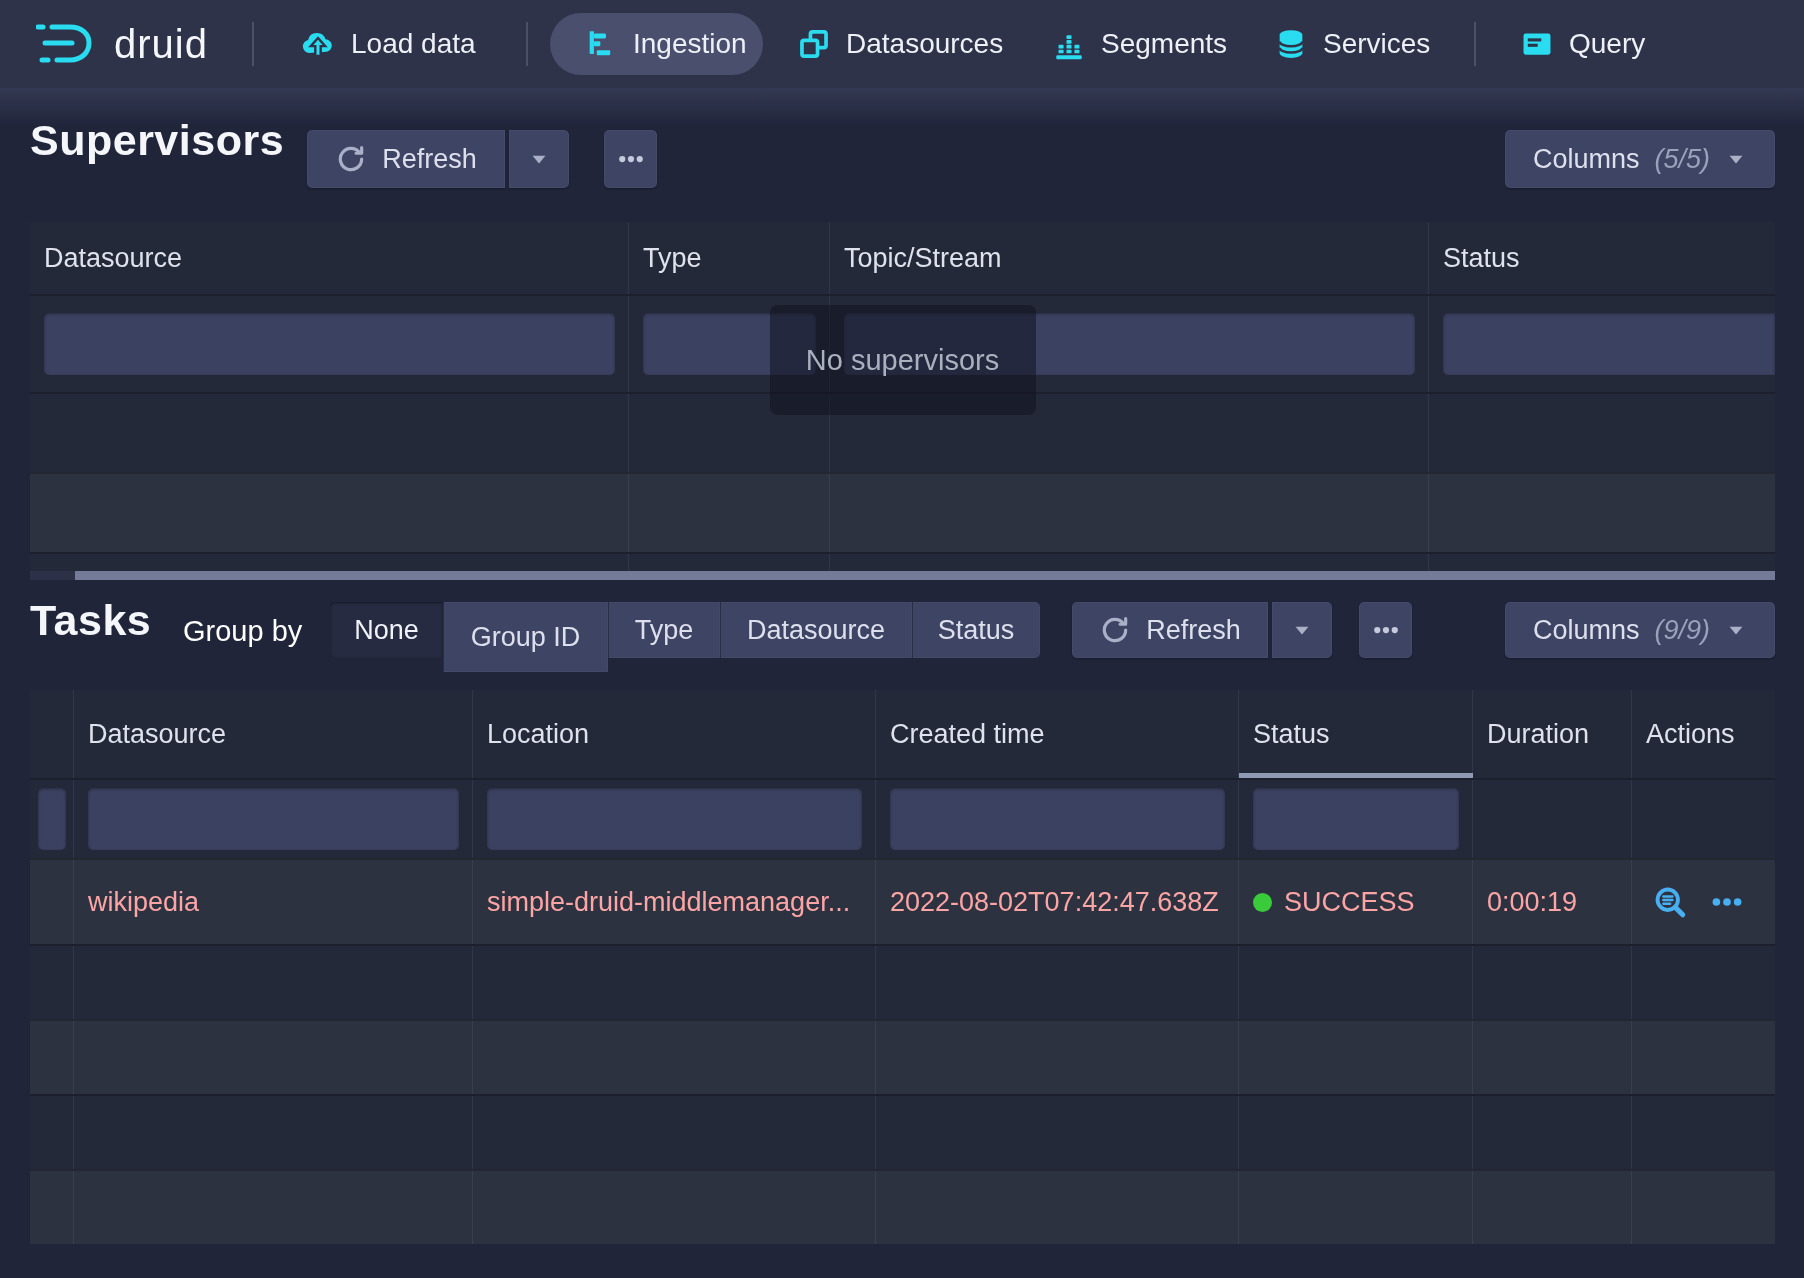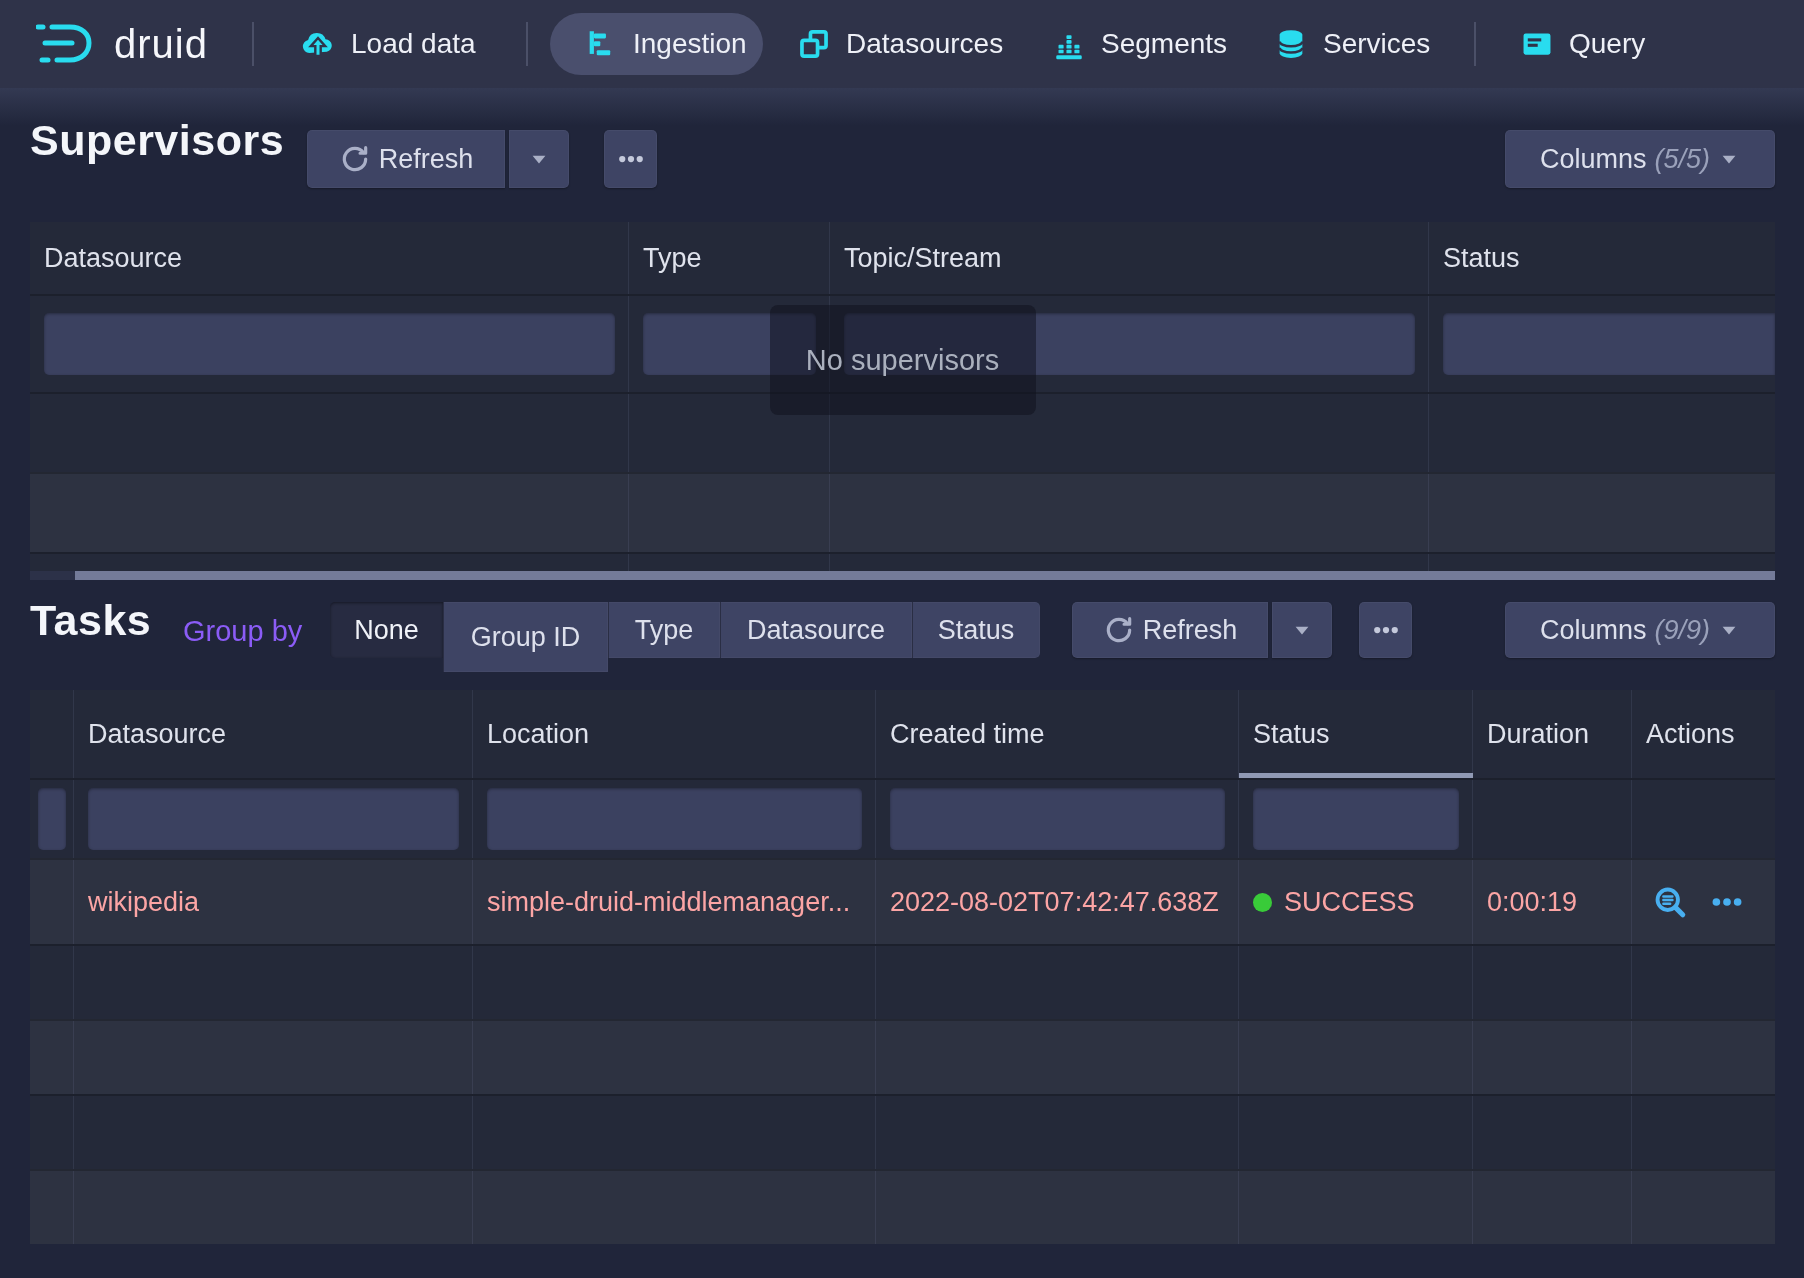--- a/index.html
+++ b/index.html
@@ -19,30 +19,30 @@
   .nav-pill { position:absolute; top:13px; left:550px; width:213px; height:62px; border-radius:31px;
     background:#4a4f6d; z-index:1; }
   .nav-divider { position:absolute; top:22px; width:2px; height:44px; background:#4b5068; }
   .brand { position:absolute; top:0; left:36px; height:88px; display:flex; align-items:center; gap:16px; }
   .brand-text { font-size:40px; font-weight:400; color:#f6f7fb; letter-spacing:1px; }
   .icon { display:inline-flex; align-items:center; justify-content:center; }
   
   .section-title { position:absolute; left:30px; font-size:43px; font-weight:700; color:#f4f6fa; letter-spacing:0.5px; }
   .btn { position:absolute; background:#3e4464; border:none; border-radius:5px; color:#dde0ec;
     font-size:27px; font-family:inherit; display:flex; align-items:center; justify-content:center;
-    gap:8px; cursor:pointer; box-shadow:inset 0 0 0 1px rgba(255,255,255,0.04), 0 1px 2px rgba(0,0,0,0.3); }
+    gap:15px; cursor:pointer; box-shadow:inset 0 0 0 1px rgba(255,255,255,0.04), 0 1px 2px rgba(0,0,0,0.3); }
   .btn .dim { color:#9aa1ba;font-style:italic; }
   .seg-left { border-top-right-radius:0; border-bottom-right-radius:0; }
   .seg-right { border-top-left-radius:0; border-bottom-left-radius:0; margin-left:2px; }
   .group-btn { border-radius:0; }
   .group-first { border-radius:5px 0 0 5px; }
   .group-last { border-radius:0 5px 5px 0; }
   .group-active { background:#272b41; box-shadow:inset 0 1px 3px rgba(0,0,0,0.45); color:#f0f2f8; }
   .group-sep { box-shadow:inset 1px 0 0 #2a2e44, inset 0 0 0 1px rgba(255,255,255,0.03); }
-  .groupby-label { position:absolute; font-size:29px; color:#8b5cf6; }
+  .groupby-label { position:absolute; font-size:29px; color:#ffffff; }
   
   .table { position:absolute; left:30px; width:1745px; background:#242939; overflow:hidden; }
   .t-row { display:grid; position:relative; }
   .sup-cols { grid-template-columns:599px 201px 599px 346px; }
   .task-cols { grid-template-columns:44px 399px 403px 363px 234px 159px 143px; }
   .t-cell { position:relative; display:flex; align-items:center; padding:0 14px;
     box-shadow:inset -1px 0 0 rgba(150,160,195,0.12); overflow:hidden; white-space:nowrap; }
   .t-cell:last-child { box-shadow:none; }
   .t-head { height:72px; font-size:27px; color:#dfe2ec; }
   .t-head .t-cell { cursor:pointer; }

